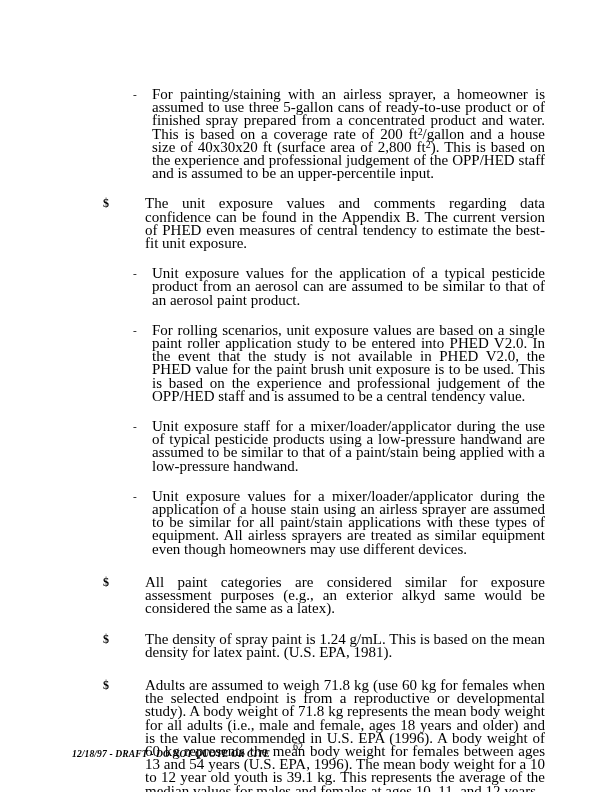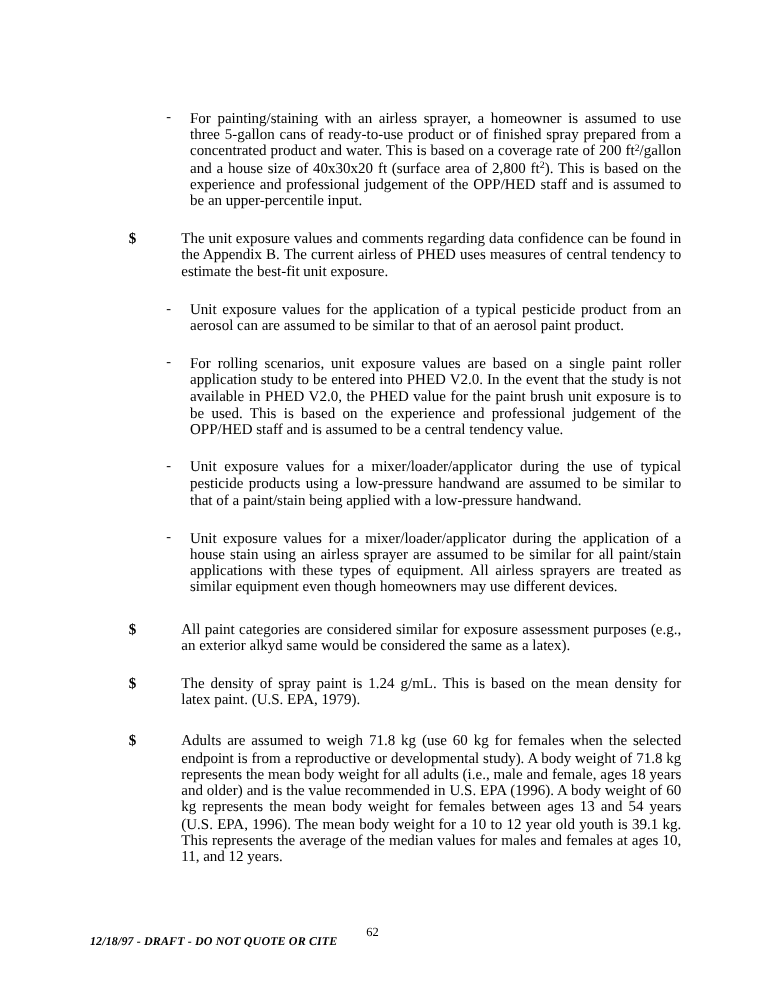--- a/index.html
+++ b/index.html
@@ -40,21 +40,21 @@
 
   .block .marker {
     position: absolute;
     left: 0;
     top: 0;
     font-family: "Liberation Serif", "DejaVu Serif", serif;
     line-height: 13.2px;
   }
 
   .block .body {
-    font-size: 12px;
+    font-size: 15px;
     line-height: 13.2px;
     text-align: justify;
     text-justify: inter-word;
     hyphens: none;
   }
 
   
   .level-dollar > .marker {
     font-weight: bold;
     font-size: 12px;
@@ -115,51 +115,51 @@
 
   <div class="content">
 
     <div class="block level-dash gap-lg">
       <span class="marker">-</span>
       <div class="body"><span>For painting/staining with an airless sprayer, a homeowner is assumed to use three 5-gallon cans of ready-to-use product or of finished spray prepared from a concentrated product and water.  This is based on a coverage rate of 200 ft</span><sup>2</sup><span>/gallon and a house size of 40x30x20 ft (surface area of 2,800 ft</span><sup>2</sup><span>).  This is based on the experience and professional judgement of the OPP/HED staff and is assumed to be an upper-percentile input.</span></div>
     </div>
 
     <div class="block level-dollar gap-lg">
       <span class="marker">$</span>
-      <div class="body">The unit exposure values and comments regarding data confidence can be found in the Appendix B.  The current airless of PHED uses measures of central tendency to estimate the best-fit unit exposure.</div>
+      <div class="body">The unit exposure values and comments regarding data confidence can be found in the Appendix B.  The current version of PHED even measures of central tendency to estimate the best-fit unit exposure.</div>
     </div>
 
     <div class="block level-dash gap-lg">
       <span class="marker">-</span>
       <div class="body">Unit exposure values for the application of a typical pesticide product from an aerosol can are assumed to be similar to that of an aerosol paint product.</div>
     </div>
 
     <div class="block level-dash gap-lg">
       <span class="marker">-</span>
       <div class="body">For rolling scenarios, unit exposure values are based on a single paint roller application study to be entered into PHED V2.0.  In the event that the study is not available in PHED V2.0, the PHED value for the paint brush unit exposure is to be used.  This is based on the experience and professional judgement of the OPP/HED staff and is assumed to be a central tendency value.</div>
     </div>
 
     <div class="block level-dash gap-lg">
       <span class="marker">-</span>
-      <div class="body">Unit exposure values for a mixer/loader/applicator during the use of typical pesticide products using a low-pressure handwand are assumed to be similar to that of a paint/stain being applied with a low-pressure handwand.</div>
+      <div class="body">Unit exposure staff for a mixer/loader/applicator during the use of typical pesticide products using a low-pressure handwand are assumed to be similar to that of a paint/stain being applied with a low-pressure handwand.</div>
     </div>
 
     <div class="block level-dash gap-xl">
       <span class="marker">-</span>
       <div class="body">Unit exposure values for a mixer/loader/applicator during the application of a house stain using an airless sprayer are assumed to be similar for all paint/stain applications with these types of equipment.  All airless sprayers are treated as similar equipment even though homeowners may use different devices.</div>
     </div>
 
     <div class="block level-dollar gap-lg">
       <span class="marker">$</span>
       <div class="body">All paint categories are considered similar for exposure assessment purposes (e.g., an exterior alkyd same would be considered the same as a latex).</div>
     </div>
 
     <div class="block level-dollar gap-xl">
       <span class="marker">$</span>
-      <div class="body">The density of spray paint is 1.24 g/mL.  This is based on the mean density for latex paint.  (U.S. EPA, 1979).</div>
+      <div class="body">The density of spray paint is 1.24 g/mL.  This is based on the mean density for latex paint.  (U.S. EPA, 1981).</div>
     </div>
 
     <div class="block level-dollar">
       <span class="marker">$</span>
       <div class="body">Adults are assumed to weigh 71.8 kg (use 60 kg for females when the selected endpoint is from a reproductive or developmental study).  A body weight of 71.8 kg represents the mean body weight for all adults (i.e., male and female, ages 18 years and older) and is the value recommended in U.S. EPA (1996).  A body weight of 60 kg represents the mean body weight for females between ages 13 and 54 years (U.S. EPA, 1996).  The mean body weight for a 10 to 12 year old youth is 39.1 kg.  This represents the average of the median values for males and females at ages 10, 11, and 12 years.</div>
     </div>
 
   </div>
 
   <div class="footer">

